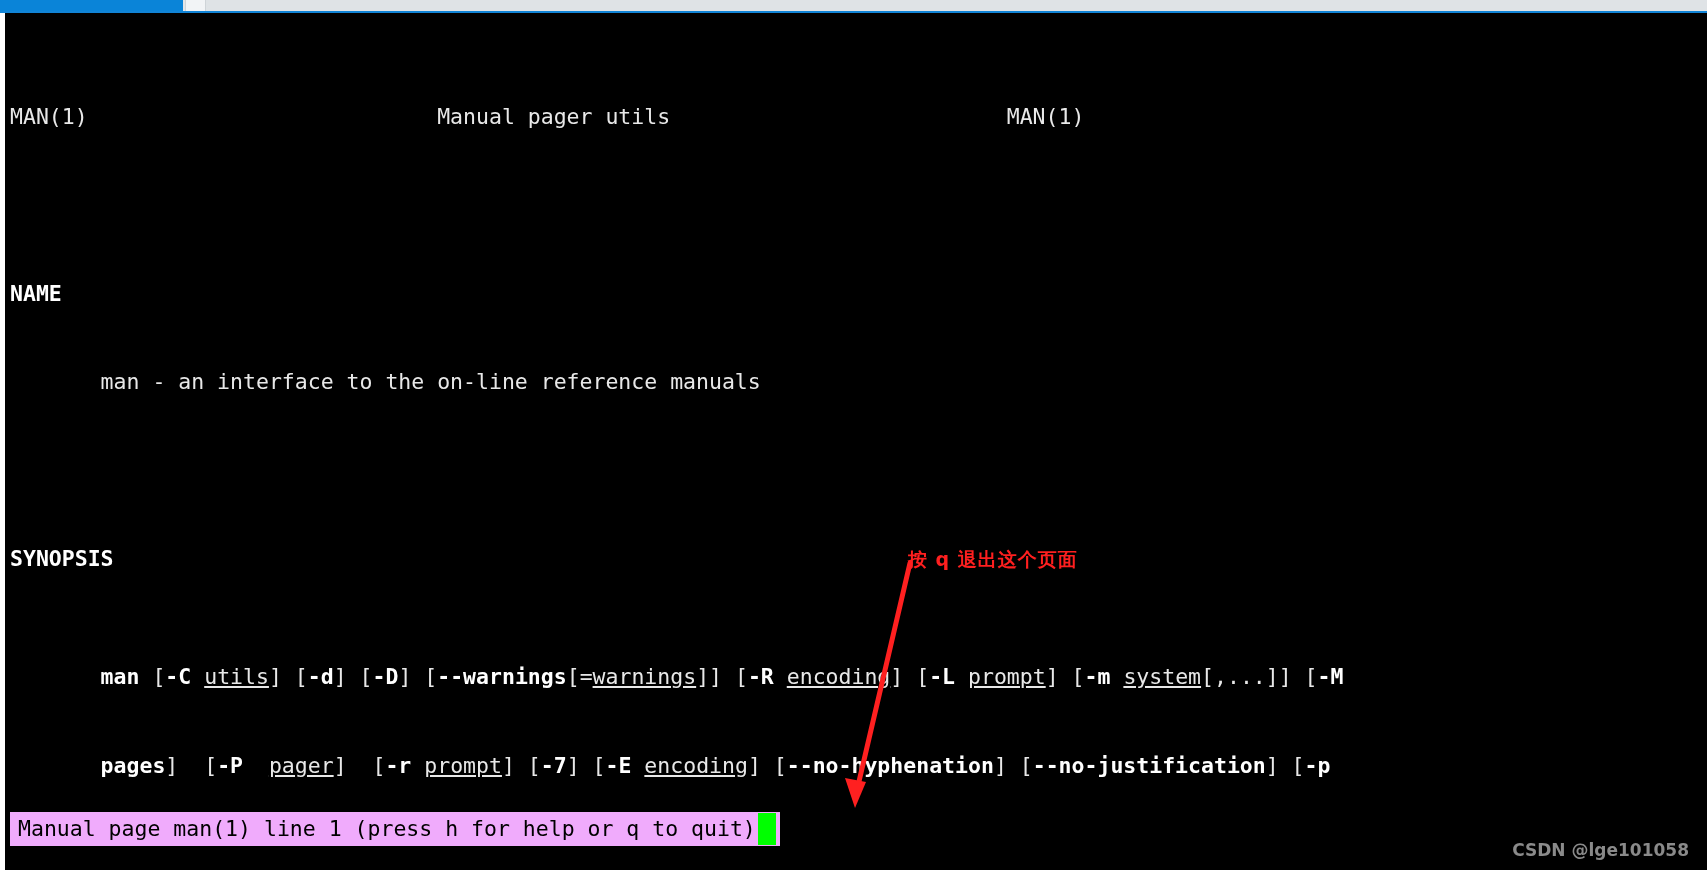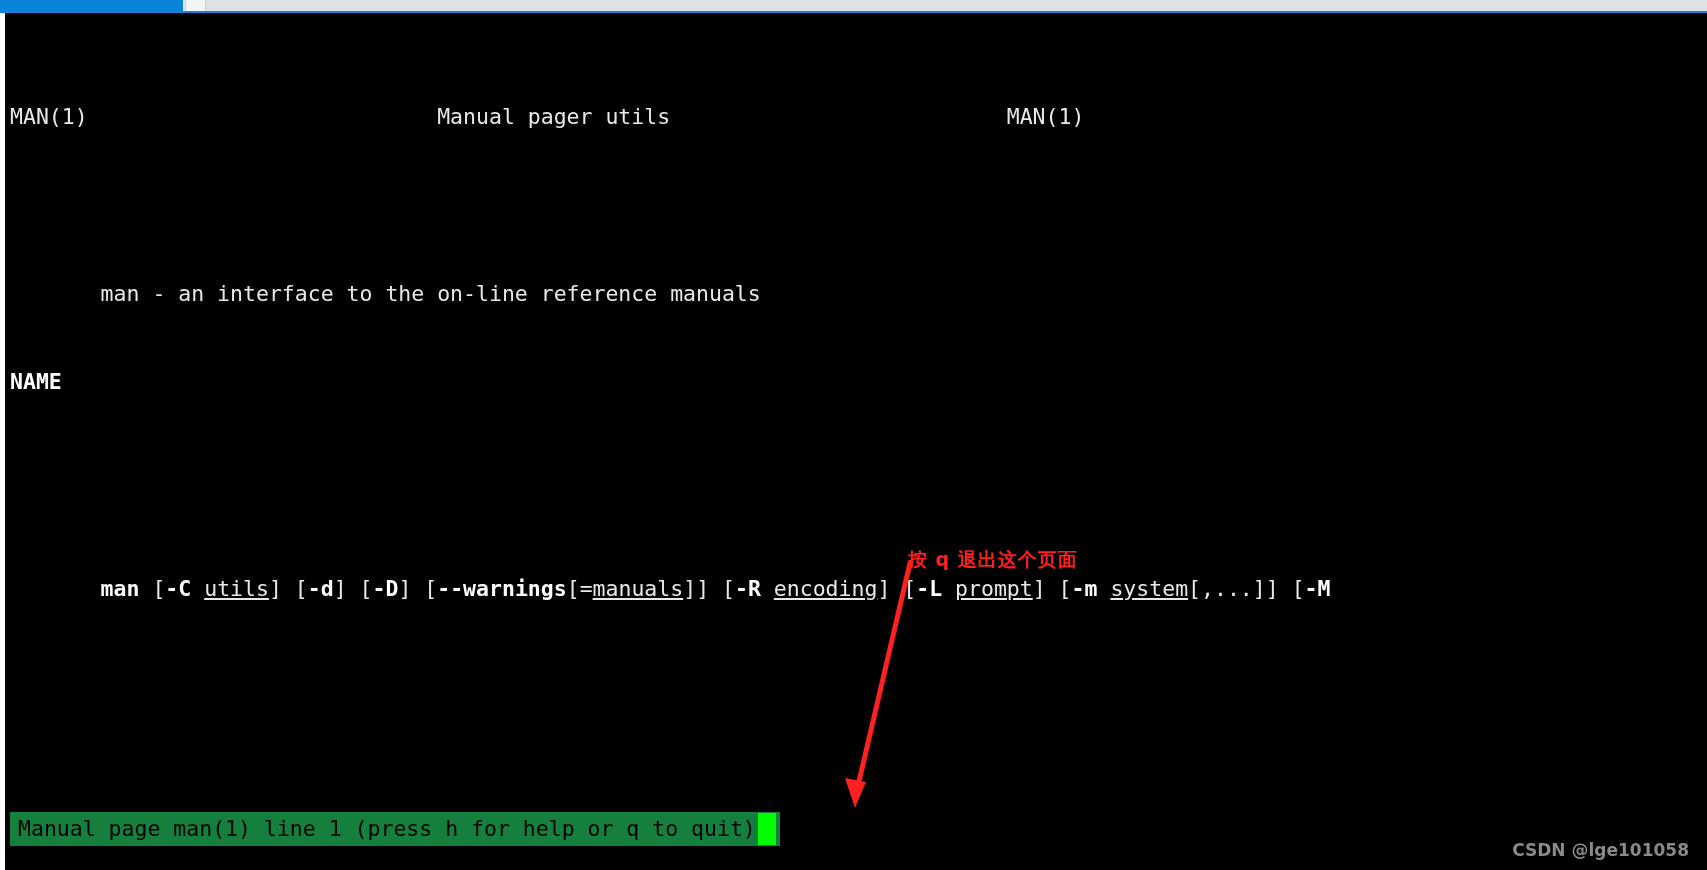--- a/index.html
+++ b/index.html
@@ -87,21 +87,21 @@
   }
   #term b   { font-weight: 700; color: #ffffff; }
   #term u   { text-decoration: underline; text-underline-offset: 2px; }
 
   
   #statusbar {
     position: absolute;
     left: 10px;
     top: 812px;
     height: 34px;
-    background: #15803d;
+    background: #f0abfc;
     color: #000000;
     font-family: "DejaVu Sans Mono", "Liberation Mono", monospace;
     font-size: 21.5px;
     line-height: 34px;
     white-space: pre;
     padding: 0 4px 0 8px;
     display: flex;
     align-items: center;
     text-align: right;
   }
@@ -158,25 +158,27 @@
     <div class="seg-rest"></div>
     <div class="seg-underline"></div>
   </div>
 
   <div id="leftedge"></div>
 
   <div id="term">
 
     <div class="line">MAN(1)                           Manual pager utils                          MAN(1)</div>
     <div class="line"> </div>
+    <div class="line"><b>NAME</b></div>
     <div class="line">       man - an interface to the on-line reference manuals</div>
-    <div class="line"><b>NAME</b></div>
     <div class="line"> </div>
-
-    <div class="line">       <b>man</b> [<b>-C</b> <u>utils</u>] [<b>-d</b>] [<b>-D</b>] [<b>--warnings</b>[=<u>manuals</u>]] [<b>-R</b> <u>encoding</u>] [<b>-L</b> <u>prompt</u>] [<b>-m</b> <u>system</u>[,...]] [<b>-M</b></div>
+    <div class="line"><b>SYNOPSIS</b></div>
+
+    <div class="line">       <b>man</b> [<b>-C</b> <u>utils</u>] [<b>-d</b>] [<b>-D</b>] [<b>--warnings</b>[=<u>warnings</u>]] [<b>-R</b> <u>encoding</u>] [<b>-L</b> <u>prompt</u>] [<b>-m</b> <u>system</u>[,...]] [<b>-M</b></div>
+    <div class="line">       <b>pages</b>]  [<b>-P</b>  <u>pager</u>]  [<b>-r</b> <u>prompt</u>] [<b>-7</b>] [<b>-E</b> <u>encoding</u>] [<b>--no-hyphenation</b>] [<b>--no-justification</b>] [<b>-p</b></div>
     
     
     
     
     
     
     
     
     
 

